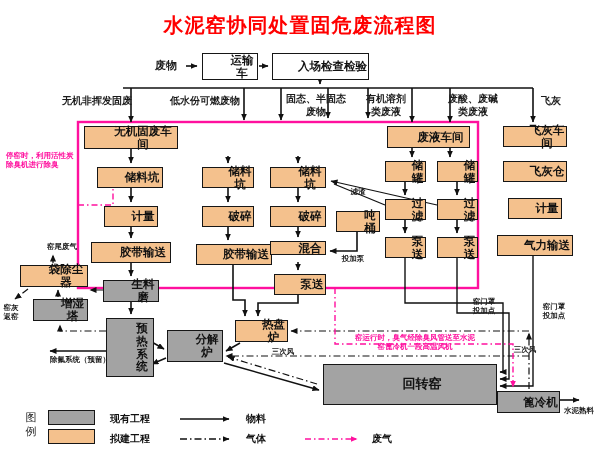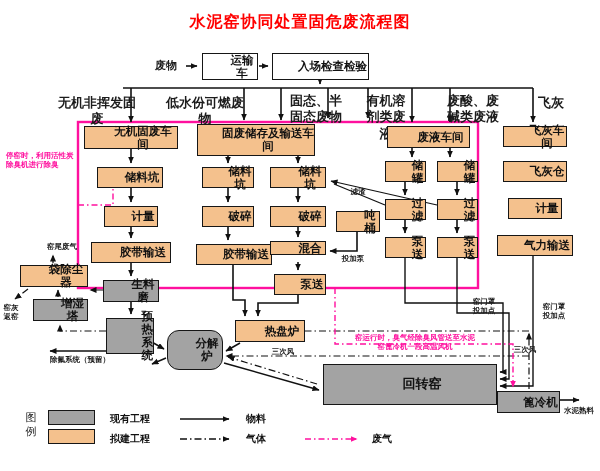--- a/index.html
+++ b/index.html
@@ -1,27 +1,27 @@
 <!DOCTYPE html>
 <html><head>
 <meta charset="utf-8">
 <style>
   html,body{margin:0;padding:0;background:#fff;}
   #canvas{position:relative;width:600px;height:471px;background:#fff;overflow:hidden;
           font-family:"Liberation Sans","DejaVu Sans",sans-serif;}
   #title{position:absolute;left:0;top:12px;width:600px;text-align:center;
-         font-size:16px;font-weight:bold;color:#FF0000;letter-spacing:1px;}
+         font-size:20px;font-weight:bold;color:#FF0000;letter-spacing:1px;}
   svg.wires{position:absolute;left:0;top:0;z-index:1;}
   .node{position:absolute;z-index:2;display:flex;align-items:center;justify-content:center;
         text-align:center;border:1.6px solid #161616;font-weight:bold;font-size:11.5px;
         line-height:1.12;box-sizing:border-box;color:#111;padding-left:24px;}
   .tan{background:#F4C18D;}
   .blue{background:#a3a3a3;}
   .white{background:#FFFFFF;}
-  .lbl{position:absolute;z-index:2;font-size:13px;font-weight:600;color:#1c1c1c;
+  .lbl{position:absolute;z-index:2;font-size:10px;font-weight:600;color:#1c1c1c;
        text-align:center;line-height:1.25;}
   .tiny{font-size:7.5px;}
   .mag{color:#FF109E;font-weight:bold;}
   .legend-label{font-size:10px;font-weight:bold;color:#111;}
 </style>
 </head>
 <body>
 
 <div id="canvas">
 
@@ -117,21 +117,20 @@
   <div class="node white" style="left:272px;top:53px;width:97px;height:27px;">入场检查检验</div>
 
   <div class="lbl" style="left:58px;top:95px;width:78px;">无机非挥发固废</div>
   <div class="lbl" style="left:166px;top:95px;width:78px;">低水份可燃废物</div>
   <div class="lbl" style="left:284px;top:93px;width:64px;">固态、半固态废物</div>
   <div class="lbl" style="left:362px;top:93px;width:48px;">有机溶剂类废液</div>
   <div class="lbl" style="left:444px;top:93px;width:58px;">废酸、废碱类废液</div>
   <div class="lbl" style="left:536px;top:95px;width:30px;">飞灰</div>
 
   <div class="node tan" style="left:84px;top:126px;width:94px;height:23px;">无机固废车间</div>
-  <div class="node tan" style="left:197px;top:124px;width:118px;height:32px;">固废储存及输送车间</div>
   <div class="node tan" style="left:387px;top:126px;width:83px;height:22px;">废液车间</div>
   <div class="node tan" style="left:503px;top:126px;width:64px;height:21px;">飞灰车间</div>
 
   <div class="node tan" style="left:97px;top:167px;width:66px;height:21px;">储料坑</div>
   <div class="node tan" style="left:104px;top:206px;width:54px;height:21px;">计量</div>
   <div class="node tan" style="left:91px;top:242px;width:80px;height:21px;">胶带输送</div>
 
   <div class="node tan" style="left:202px;top:167px;width:52px;height:21px;">储料坑</div>
   <div class="node tan" style="left:202px;top:206px;width:52px;height:21px;">破碎</div>
   <div class="node tan" style="left:196px;top:244px;width:76px;height:21px;">胶带输送</div>
@@ -149,23 +148,23 @@
   <div class="node tan" style="left:385px;top:237px;width:41px;height:21px;">泵送</div>
   <div class="node tan" style="left:437px;top:237px;width:41px;height:21px;">泵送</div>
 
   <div class="node tan" style="left:503px;top:161px;width:64px;height:21px;">飞灰仓</div>
   <div class="node tan" style="left:508px;top:198px;width:54px;height:21px;">计量</div>
   <div class="node tan" style="left:497px;top:235px;width:76px;height:21px;">气力输送</div>
 
   <div class="node tan" style="left:20px;top:265px;width:68px;height:22px;">袋除尘器</div>
   <div class="node blue" style="left:33px;top:299px;width:55px;height:22px;">增湿塔</div>
   <div class="node blue" style="left:103px;top:280px;width:56px;height:22px;">生料磨</div>
-  <div class="node blue" style="left:106px;top:318px;width:48px;height:36px;text-align:right;">预热系统</div>
-  <div class="node blue" style="left:167px;top:330px;width:56px;height:40px;border-radius:12px;">分解炉</div>
-  <div class="node tan" style="left:235px;top:320px;width:70px;height:22px;">热盘炉</div>
+  <div class="node blue" style="left:106px;top:318px;width:48px;height:59px;">预热系统</div>
+  <div class="node blue" style="left:167px;top:330px;width:56px;height:32px;">分解炉</div>
+  <div class="node tan" style="left:235px;top:320px;width:53px;height:22px;">热盘炉</div>
   <div class="node blue" style="left:323px;top:364px;width:174px;height:41px;font-size:13px;">回转窑</div>
   <div class="node blue" style="left:497px;top:391px;width:63px;height:22px;">篦冷机</div>
 
   <div class="lbl tiny" style="left:33px;top:242px;width:44px;text-align:right;">窑尾废气</div>
   <div class="lbl tiny" style="left:2px;top:303px;width:18px;">窑灰返窑</div>
   <div class="lbl tiny" style="left:42px;top:355px;width:76px;">除氟系统（预留）</div>
   <div class="lbl tiny" style="left:268px;top:347px;width:30px;">三次风</div>
   <div class="lbl tiny" style="left:510px;top:345px;width:30px;">三次风</div>
   <div class="lbl tiny" style="left:471px;top:297px;width:26px;">窑门罩投加点</div>
   <div class="lbl tiny" style="left:541px;top:302px;width:26px;">窑门罩投加点</div>

